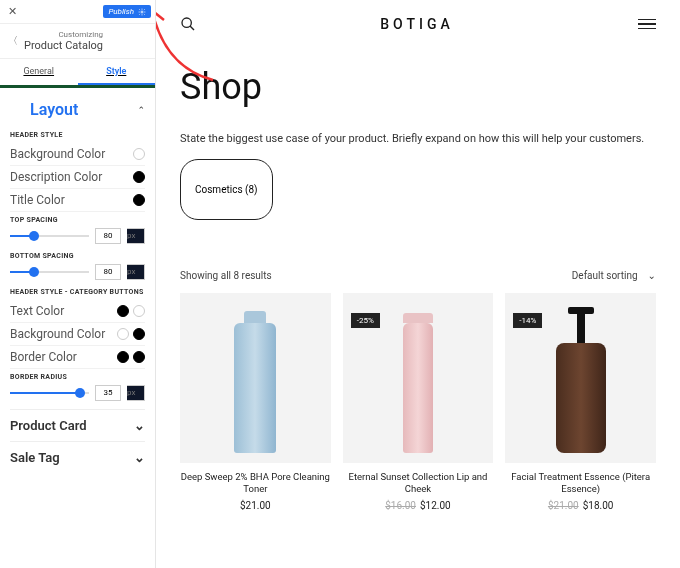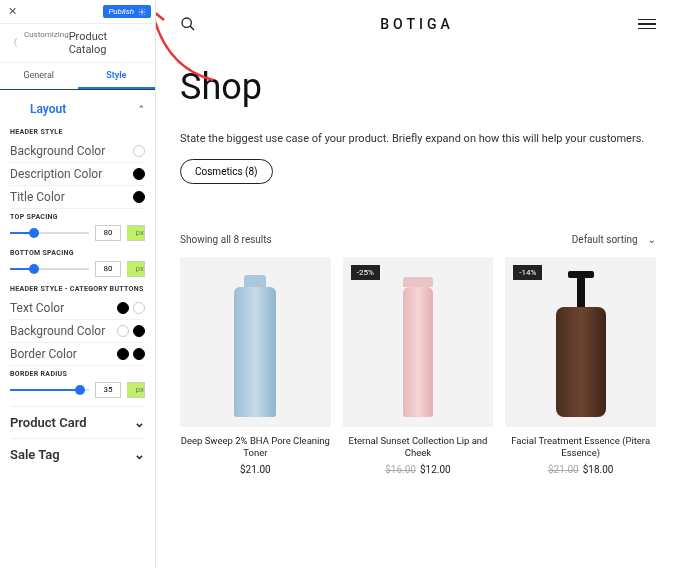--- a/index.html
+++ b/index.html
@@ -7,74 +7,74 @@
   
   
   .sidebar { width: 156px; height: 100%; border-right: 1px solid #e5e5e5; background: #fff; display: flex; flex-direction: column; font-size: 9px; }
   .sidebar-top { display: flex; justify-content: space-between; align-items: center; padding: 3px 4px; border-bottom: 1px solid #eee; }
   .close-x { font-size: 11px; color: #555; cursor: pointer; padding: 2px 4px; }
   .publish-btn { background: #2271f0; color: #fff; border-radius: 2px; padding: 2px 5px; display: flex; align-items: center; gap: 4px; font-size: 8px; cursor: pointer; font-style: italic; }
   .gear { width: 8px; height: 8px; }
   
   .crumb-row { display: flex; align-items: center; gap: 6px; padding: 6px 8px; border-bottom: 1px solid #eee; }
   .back-chev { font-size: 10px; color: #555; cursor: pointer; }
-  .crumb-txt { display: flex; flex-direction: row; }
+  .crumb-txt { display: flex; flex-direction: column; align-items: flex-end; }
   .crumb-sub { font-size: 8px; color: #777; }
   .crumb-title { font-size: 11px; color: #444; }
   
-  .tabs { display: flex; border-bottom: 1px solid #14532d; }
+  .tabs { display: flex; border-bottom: 3px solid #14532d; text-decoration: underline; }
   .tab { flex: 1; text-align: center; padding: 7px 0; font-size: 9px; color: #555; cursor: pointer; }
   .tab.active { color: #2271f0; border-bottom: 2px solid #2271f0; font-weight: 600; }
   
   .panel-body { flex: 1; overflow-y: auto; padding: 8px 10px; }
   .acc-section { display: flex; justify-content: space-between; align-items: center; padding: 4px 0 8px; }
-  .acc-label { font-size: 12px; color: #2271f0; font-weight: 600; padding-left: 20px; }
+  .acc-label { font-size: 16px; color: #2271f0; font-weight: 600; padding-left: 20px; }
   .acc-caret { font-size: 9px; color: #333; }
   
   .group-title { font-size: 7px; font-weight: 700; color: #333; letter-spacing: .3px; margin: 4px 0 4px; text-transform: uppercase; }
   .prop-row { display: flex; justify-content: space-between; align-items: center; padding: 4px 0; border-bottom: 1px solid #f1f1f1; }
   .prop-row:last-of-type { border-bottom: none; }
   .prop-label { font-size: 12px; color: #555; }
   .swatches { display: flex; gap: 4px; }
   .swatch { width: 12px; height: 12px; border-radius: 50%; border: 1px solid #ccc; }
   .swatch.white { background: #fff; }
   .swatch.black { background: #000; border-color: #000; }
   
   .slider-block { margin: 4px 0 8px; }
   .slider-row { display: flex; align-items: center; gap: 6px; margin-top: 4px; }
   .slider { position: relative; flex: 1; height: 2px; background: #ddd; }
   .slider-fill { position: absolute; left: 0; top: 0; height: 100%; background: #2271f0; }
   .slider-thumb { position: absolute; top: 50%; width: 10px; height: 10px; background: #2271f0; border-radius: 50%; transform: translate(-50%, -50%); }
   .num-box { width: 26px; height: 16px; border: 1px solid #ccc; font-size: 8px; text-align: center; line-height: 14px; }
-  .unit-box { width: 18px; height: 16px; border: 1px solid #ccc; border-left: none; font-size: 8px; text-align: right; line-height: 14px; background: #bef264; color: #777; }
+  .unit-box { width: 18px; height: 16px; border: 1px solid #ccc; border-left: none; font-size: 8px; text-align: left; line-height: 14px; background: #0f172a; color: #777; }
   
   .collapse-row { display: flex; justify-content: space-between; align-items: center; padding: 8px 0; border-top: 1px solid #eee; font-size: 13px; color: #333; font-weight: 600; cursor: pointer; }
   
   
   .preview { flex: 1; height: 100%; overflow: hidden; position: relative; }
   .arrow-svg { position: absolute; top: 8px; left: -8px; pointer-events: none; z-index: 5; }
   
   .topbar { display: flex; align-items: center; justify-content: space-between; padding: 16px 24px 10px; }
   .search-ic { width: 16px; height: 16px; color: #222; cursor: pointer; }
   .brand { font-size: 14px; letter-spacing: 4px; font-weight: 500; color: #111; }
   .hamb { display: flex; flex-direction: column; gap: 3px; cursor: pointer; }
   .hamb span { width: 18px; height: 1.5px; background: #222; display: block; }
   
   .content { padding: 0 24px; }
   .shop-h1 { font-size: 36px; font-weight: 400; margin: 24px 0 24px; color: #111; }
   .shop-desc { font-size: 11px; color: #333; margin-bottom: 14px; }
-  .chip { display: inline-block; border: 1px solid #222; border-radius: 18px; padding: 6px 14px; font-size: 10px; cursor: pointer; text-align: right; }
+  .chip { display: inline-block; border: 1px solid #222; border-radius: 18px; padding: 24px 14px; font-size: 10px; cursor: pointer; text-align: right; }
   
   .results-bar { display: flex; justify-content: space-between; align-items: center; margin: 50px 0 12px; font-size: 10px; color: #444; }
   .sort-sel { display: flex; align-items: center; gap: 10px; cursor: pointer; }
   
   .grid { display: flex; gap: 12px; }
   .card { flex: 1; }
   .card-img { width: 100%; height: 170px; background: #f3f3f3; position: relative; display: flex; align-items: flex-end; justify-content: center; padding-bottom: 10px; }
-  .badge { position: absolute; top: 8px; left: 8px; background: #222; color: #fff; font-size: 8px; padding: 3px 6px; }
+  .badge { position: absolute; top: 20px; left: 8px; background: #222; color: #fff; font-size: 8px; padding: 3px 6px; }
   .bottle { border-radius: 6px 6px 3px 3px; position: relative; }
   .b1 { width: 42px; height: 130px; background: linear-gradient(90deg,#9cbfd6,#c5dbe9,#8fb5d0); }
   .b1::before { content:""; position:absolute; top:-12px; left:50%; transform:translateX(-50%); width:22px; height:12px; background:#aac7db; border-radius:3px 3px 0 0; }
   .b2 { width: 30px; height: 130px; background: linear-gradient(90deg,#e6b9bb,#f4d5d6,#e2b0b3); }
   .b2::before { content:""; position:absolute; top:-10px; left:50%; transform:translateX(-50%); width:30px; height:10px; background:#e9c3c5; border-radius:3px 3px 0 0; }
   .b3 { width: 50px; height: 110px; background: linear-gradient(90deg,#4a2d1e,#6d4530,#3f2519); border-radius: 8px; }
   .b3::before { content:""; position:absolute; top:-30px; left:50%; transform:translateX(-50%); width:8px; height:30px; background:#111; }
   .b3::after { content:""; position:absolute; top:-36px; left:50%; transform:translateX(-50%); width:26px; height:7px; background:#111; border-radius:2px; }
   .card-title { font-size: 9.5px; text-align: center; margin-top: 8px; color: #222; line-height: 1.3; }
   .card-price { text-align: center; font-size: 10px; margin-top: 4px; color: #222; }

